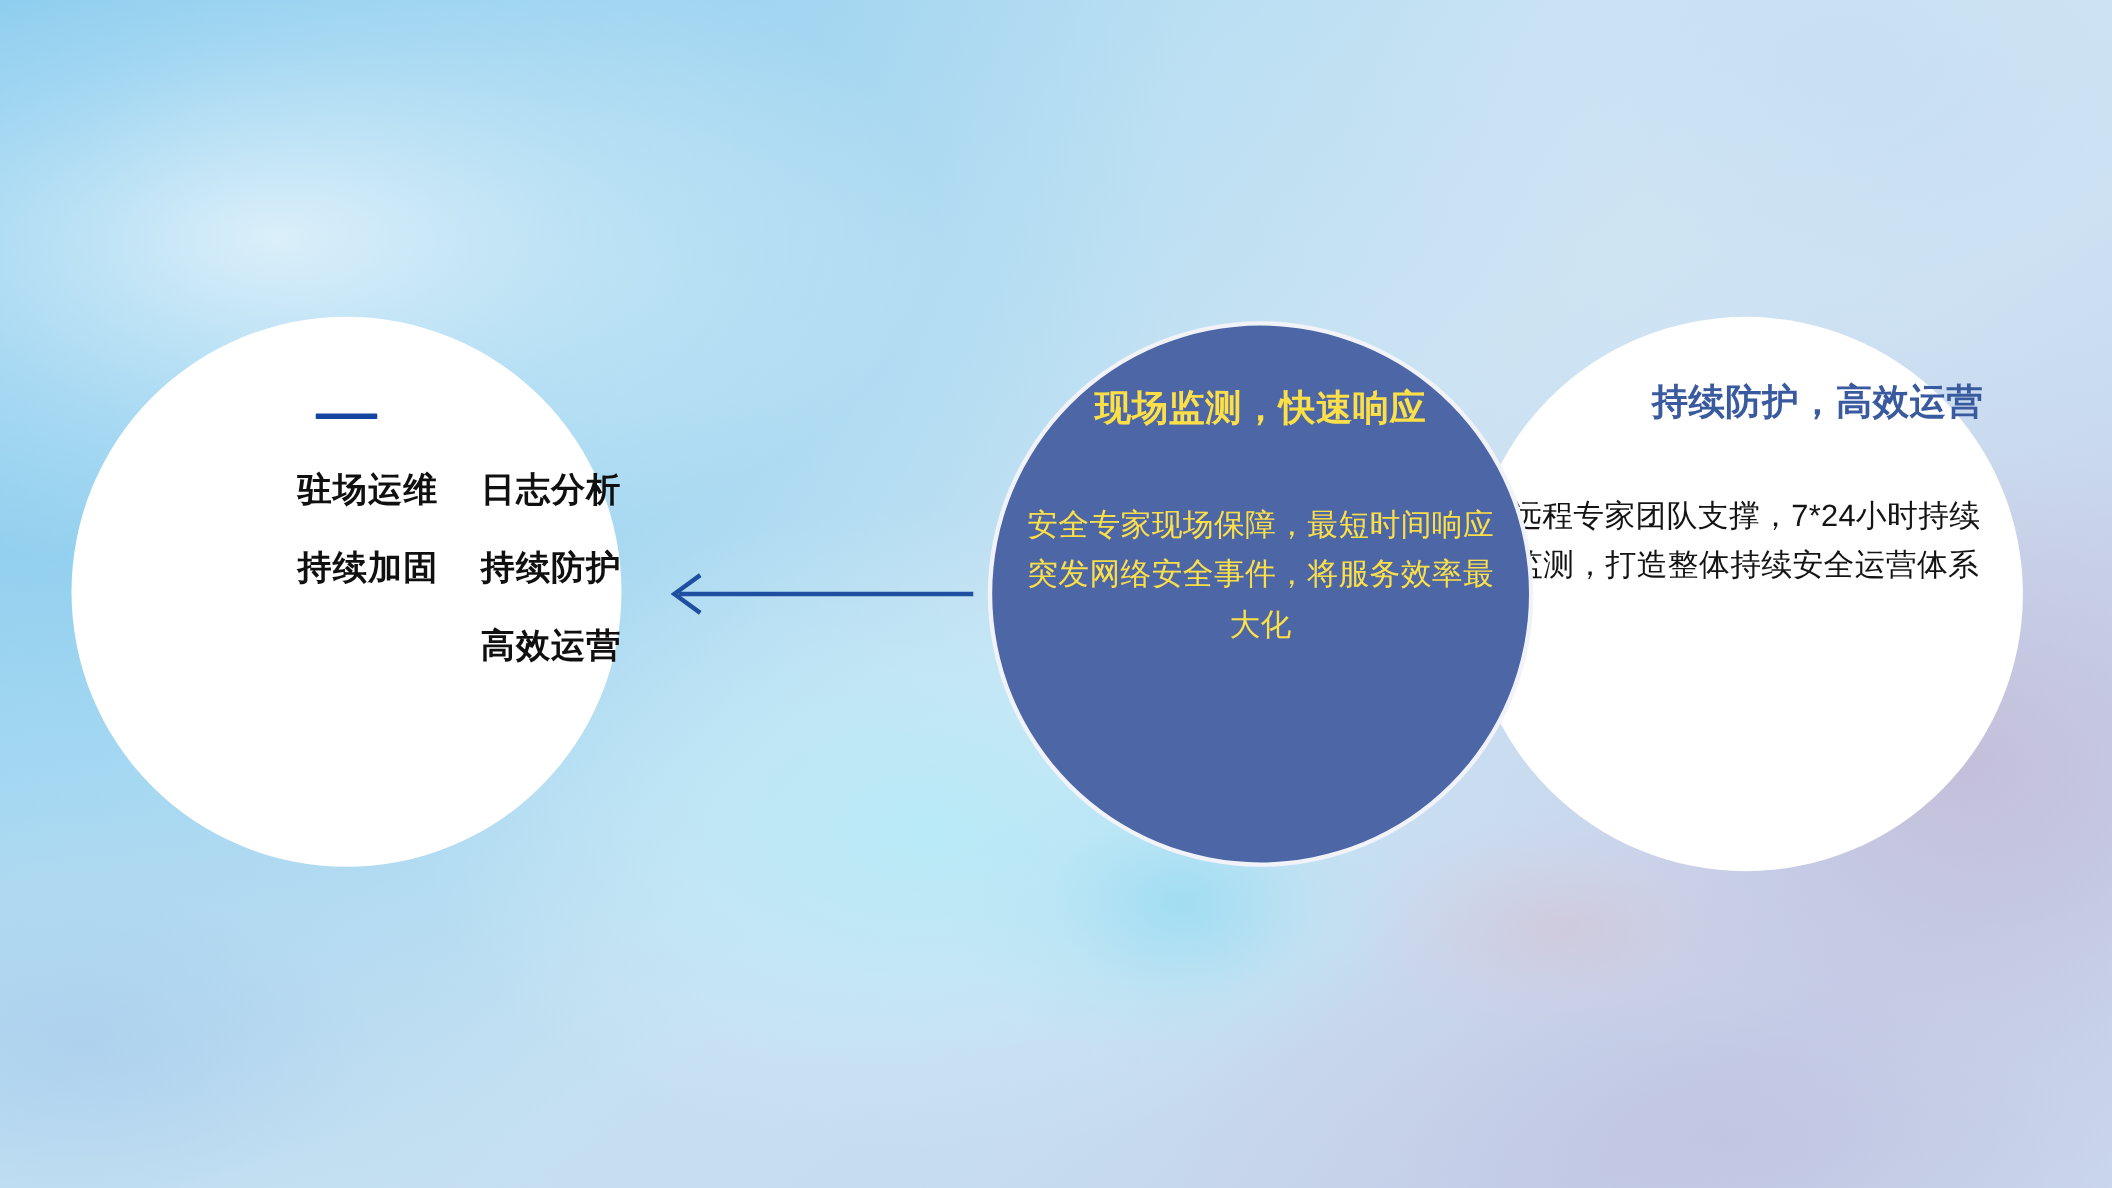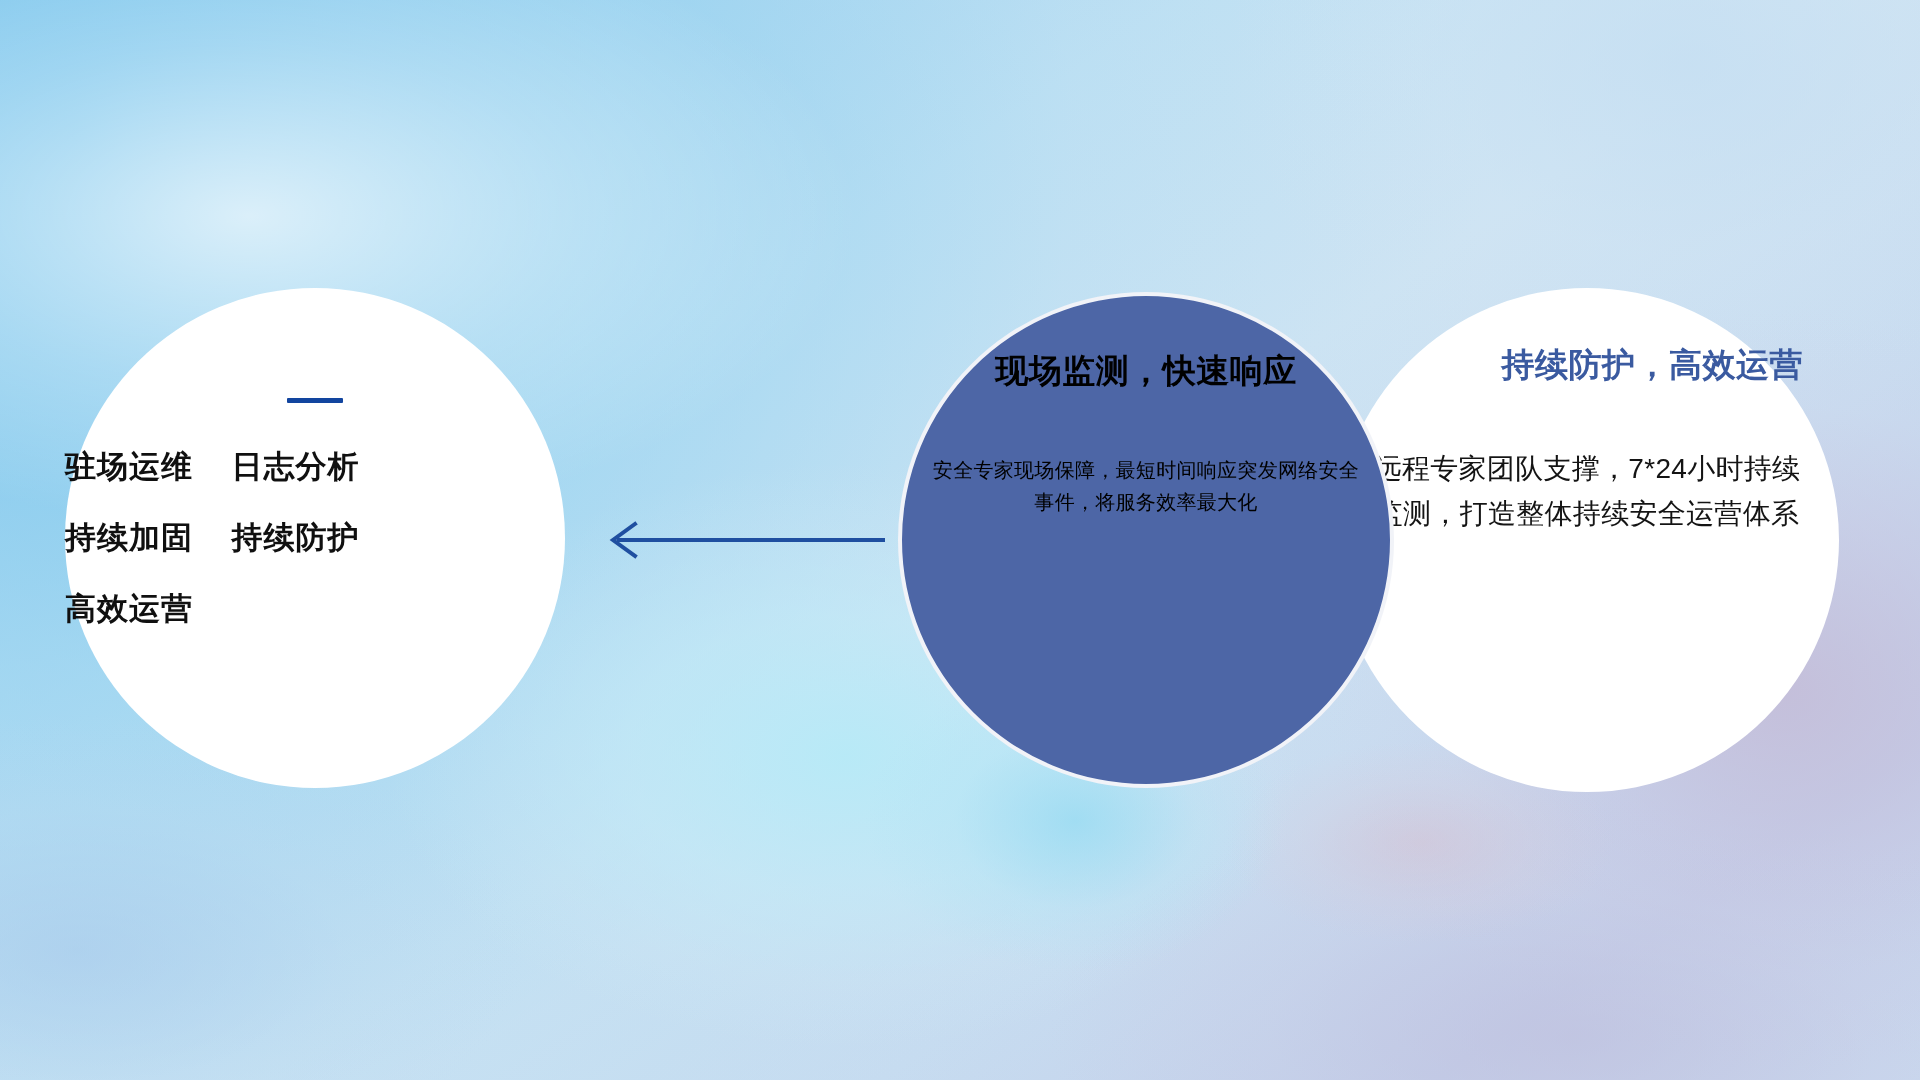--- a/index.html
+++ b/index.html
@@ -130,22 +130,22 @@
     height: 504px;
     background: #ffffff;
     z-index: 5;
   }
 
   
   #left-content {
     position: absolute;
     left: 0;
     right: 0;
-    top: 110px;
-    text-align: left;
+    top: 88px;
+    text-align: right;
   }
   #left-divider {
     width: 56px;
     height: 5px;
     background: #12459f;
     margin: 0 auto 48px auto;
     border-radius: 1px;
   }
   .left-line {
     font-size: 31px;
@@ -164,30 +164,30 @@
     left: 0;
     right: 0;
     top: 56px;
     text-align: center;
     padding: 0 26px;
     box-sizing: border-box;
   }
   #middle-heading {
     font-size: 33px;
     font-weight: 700;
-    color: #000000;
+    color: #fde047;
     letter-spacing: 0.5px;
     line-height: 1.15;
     margin-bottom: 64px;
     white-space: nowrap;
   }
   #middle-body {
-    font-size: 20px;
+    font-size: 28px;
     font-weight: 400;
-    color: #000000;
+    color: #fde047;
     line-height: 1.62;
     letter-spacing: 0.3px;
   }
 
   
   #right-content {
     position: absolute;
     left: 0;
     right: 0;
     top: 58px;

